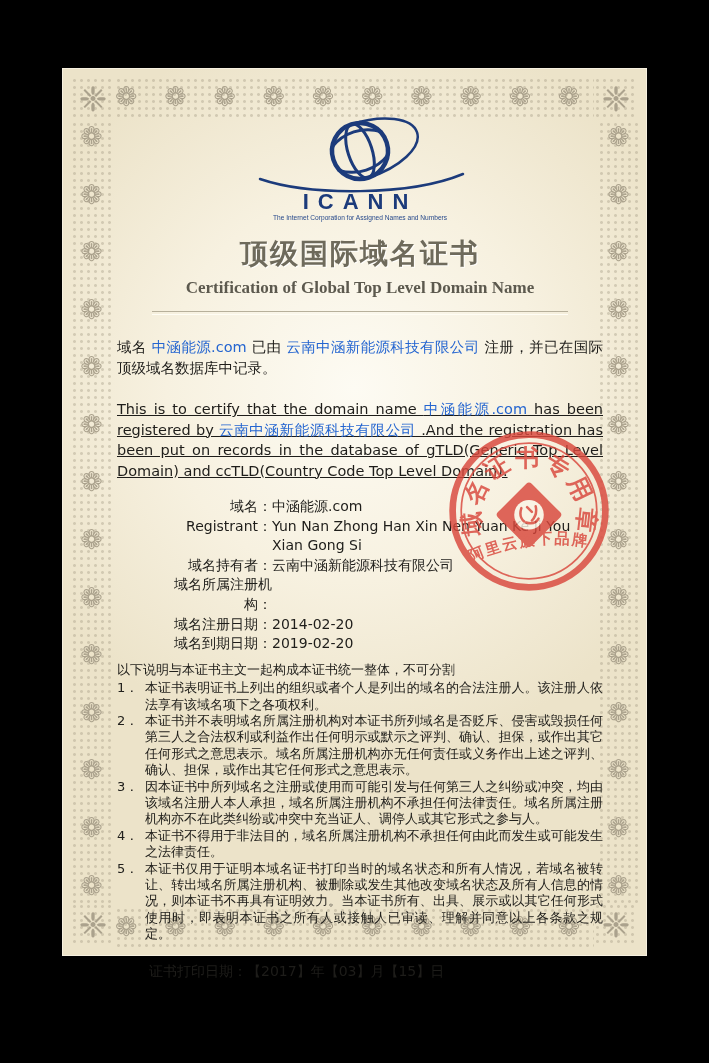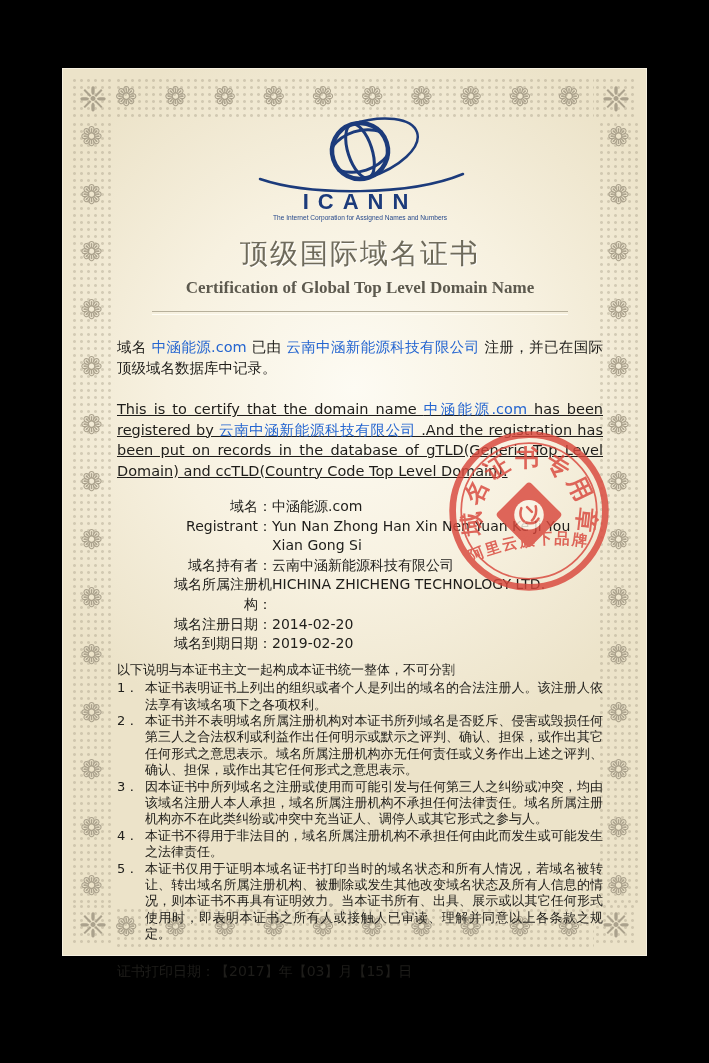--- a/index.html
+++ b/index.html
@@ -30,21 +30,21 @@
   .strip.right {top:44px;bottom:44px;right:0;width:40px;writing-mode:vertical-rl;line-height:40px;}
   .corner{width:44px;height:44px;font-size:34px;line-height:44px;text-align:center;}
   .corner.tl{top:0;left:0;} .corner.tr{top:0;right:0;}
   .corner.bl{bottom:0;left:0;} .corner.br{bottom:0;right:0;}
   
   .content{position:absolute;left:54px;right:43px;top:0;}
   .logo-block{margin-top:48px;text-align:center;}
   .logo-block svg{display:block;margin:0 auto;}
   .title{
     margin-top:10px;text-align:center;
-    font-size:28px;font-weight:normal;color:#6e6a5b;letter-spacing:2px;
+    font-size:28px;font-weight:bold;color:#6e6a5b;letter-spacing:2px;
     text-shadow:1px 1px 0 rgba(255,255,255,.85);
   }
   .subtitle{
     margin-top:5px;text-align:center;
     font-family:Liberation Serif, serif;
     font-size:17px;font-weight:bold;color:#5c594e;
   }
   .divider{
     margin:13px 35px 0 35px;height:2px;
     border-top:1px solid #b7b09b;border-bottom:1px solid #fffdf4;
@@ -55,21 +55,21 @@
   .blue{color:#2465d0;}
   .details{margin:16px 0 0 30px;font-size:14px;color:#1e1d1a;}
   .detail-row{display:flex;line-height:19.6px;}
   .detail-label{width:125px;text-align:right;flex:0 0 auto;}
   .detail-value{flex:1;}
   .terms{margin-top:8px;font-size:13px;line-height:16.4px;color:#22211d;}
   .terms-header{margin-bottom:2px;}
   .term-item{display:flex;}
   .term-num{flex:0 0 28px;}
   .term-text{flex:1;text-align:justify;}
-  .print-date{margin-top:20px;font-size:14px;color:#1e1d1a;}
+  .print-date{margin-top:20px;font-size:14px;color:#1e1d1a;margin-left:32px;}
   
   .stamp{
     position:absolute;left:382px;top:358px;width:168px;height:168px;
     opacity:.82;pointer-events:none;
   }
 </style>
 </head>
 <body>
 
 <div class="paper">
@@ -120,21 +120,20 @@
       <div class="detail-row">
         <div class="detail-label">Registrant：</div>
         <div class="detail-value">Yun Nan Zhong Han Xin Nen Yuan Ke Ji You Xian Gong Si</div>
       </div>
       <div class="detail-row">
         <div class="detail-label">域名持有者：</div>
         <div class="detail-value">云南中涵新能源科技有限公司</div>
       </div>
       <div class="detail-row">
         <div class="detail-label">域名所属注册机构：</div>
-        <div class="detail-value">HICHINA ZHICHENG TECHNOLOGY LTD.</div>
       </div>
       <div class="detail-row">
         <div class="detail-label">域名注册日期：</div>
         <div class="detail-value">2014-02-20</div>
       </div>
       <div class="detail-row">
         <div class="detail-label">域名到期日期：</div>
         <div class="detail-value">2019-02-20</div>
       </div>
     </div>

